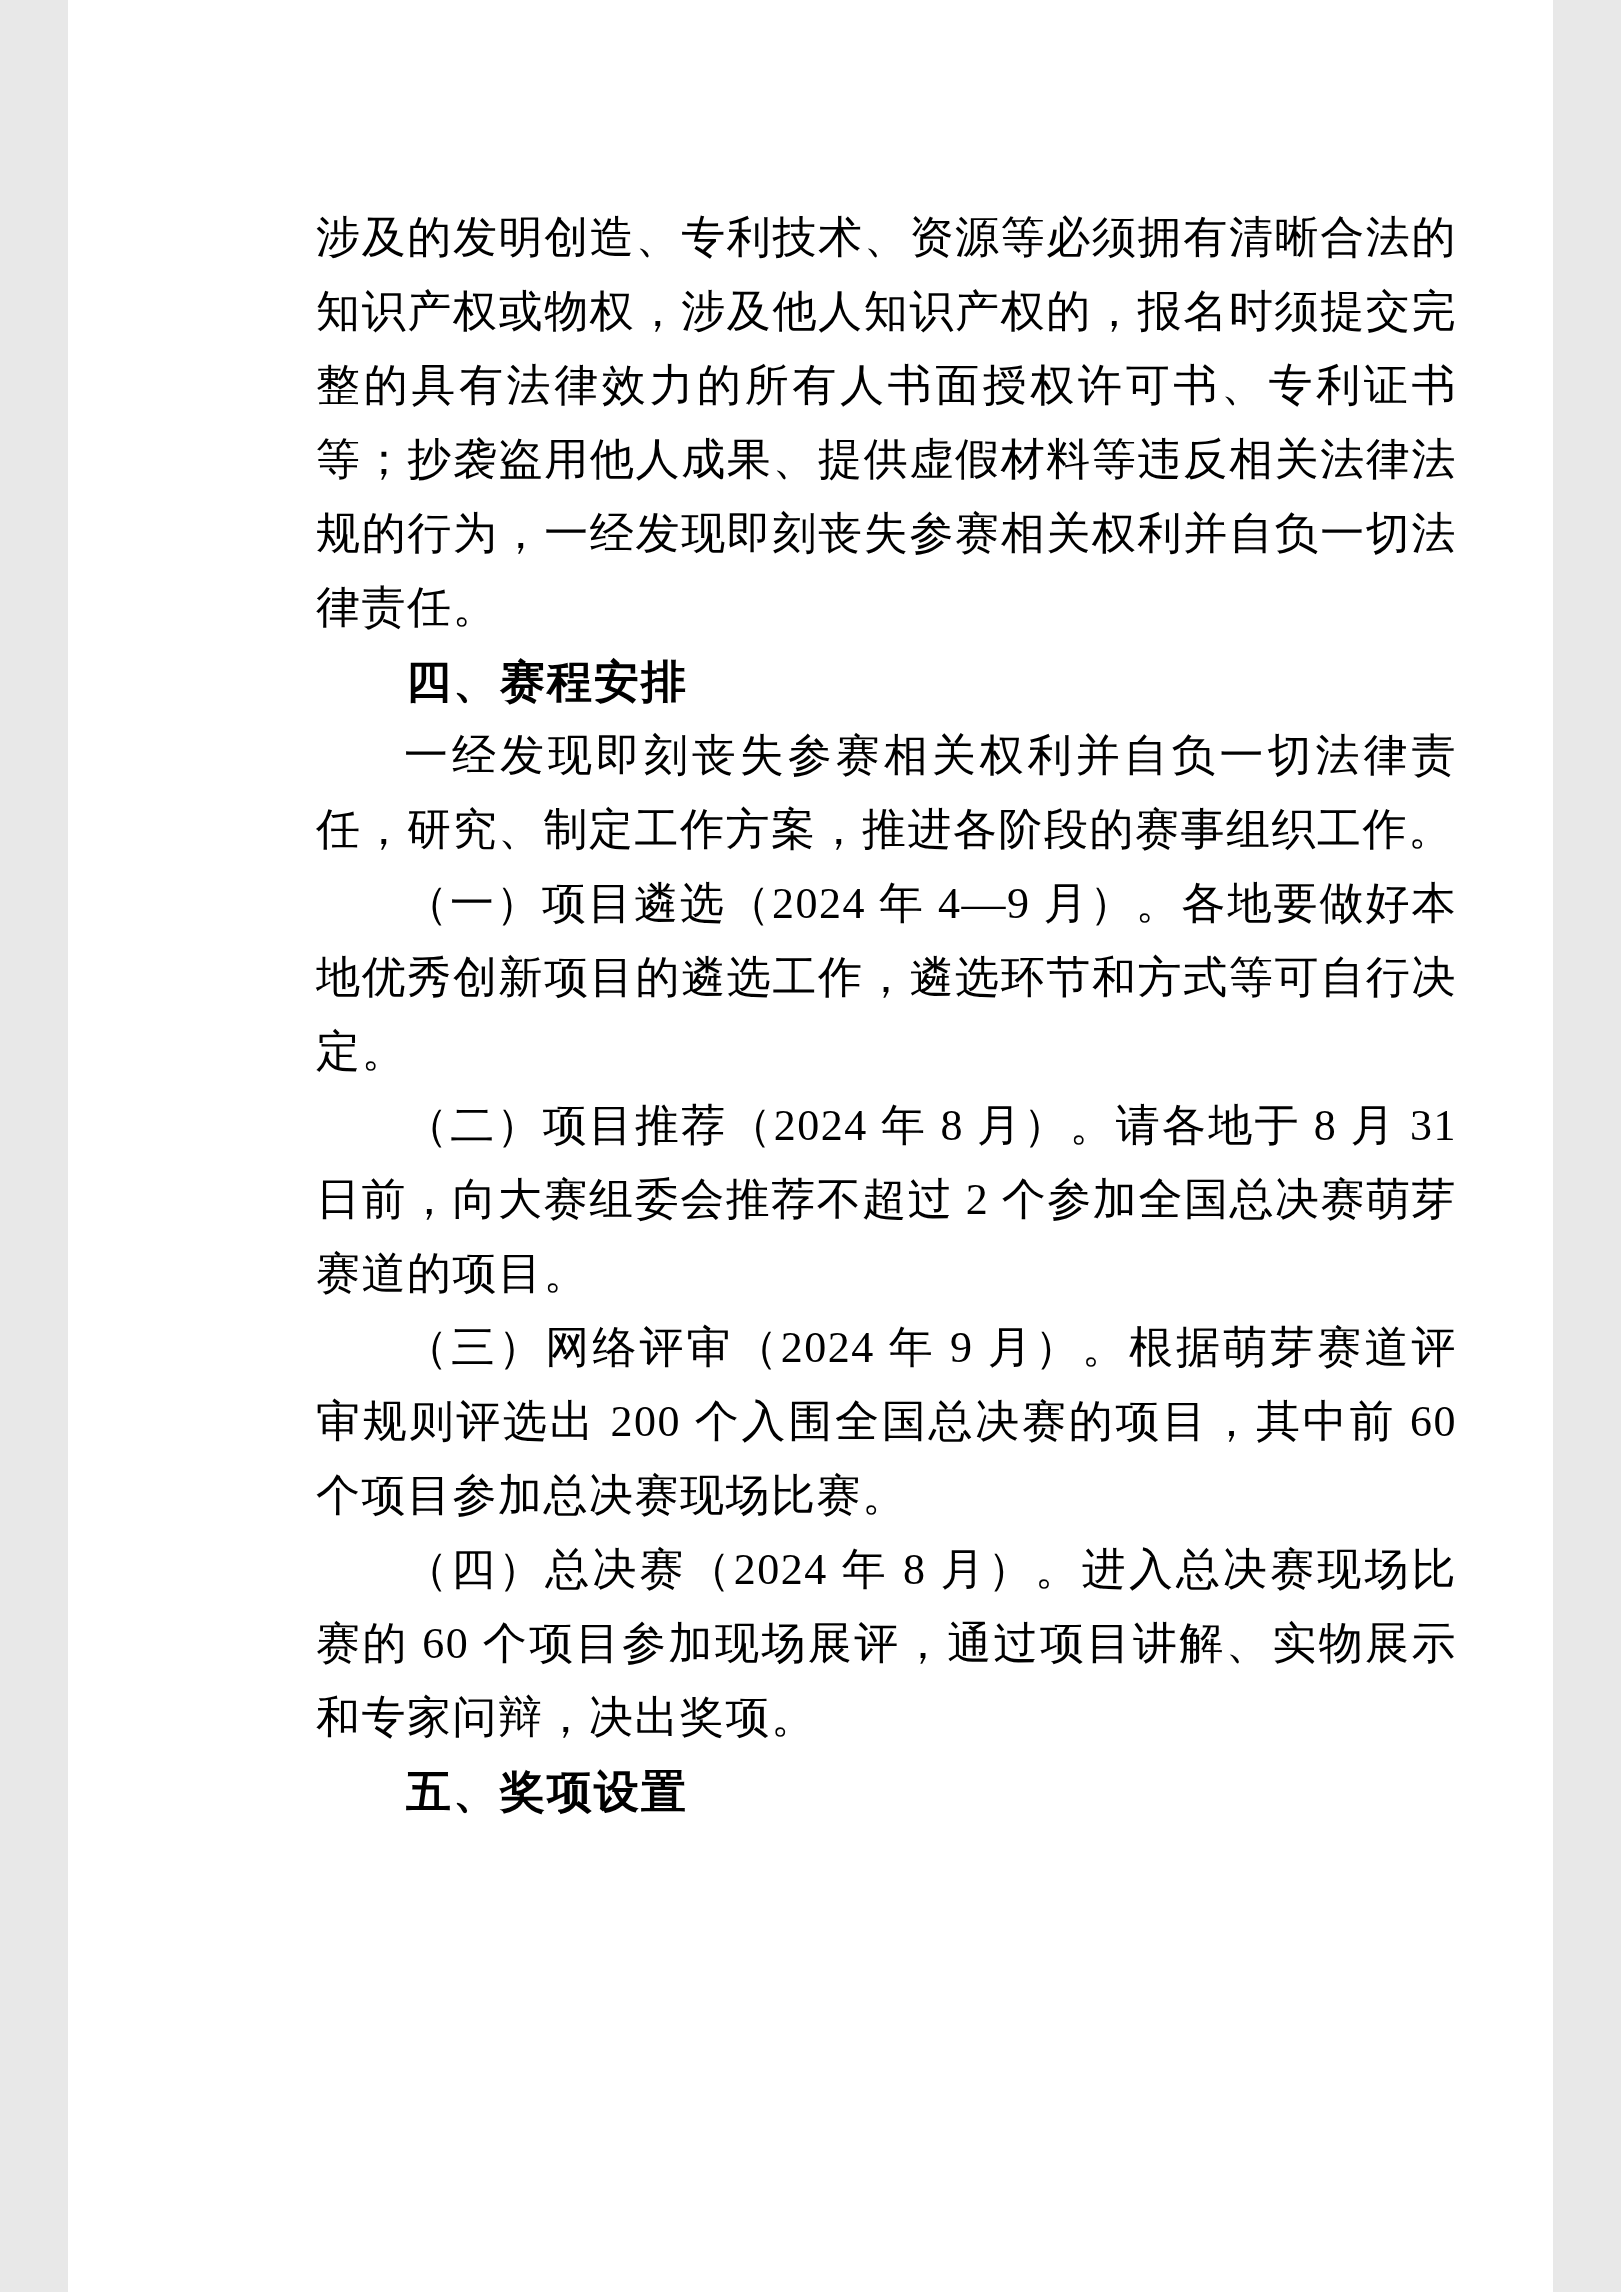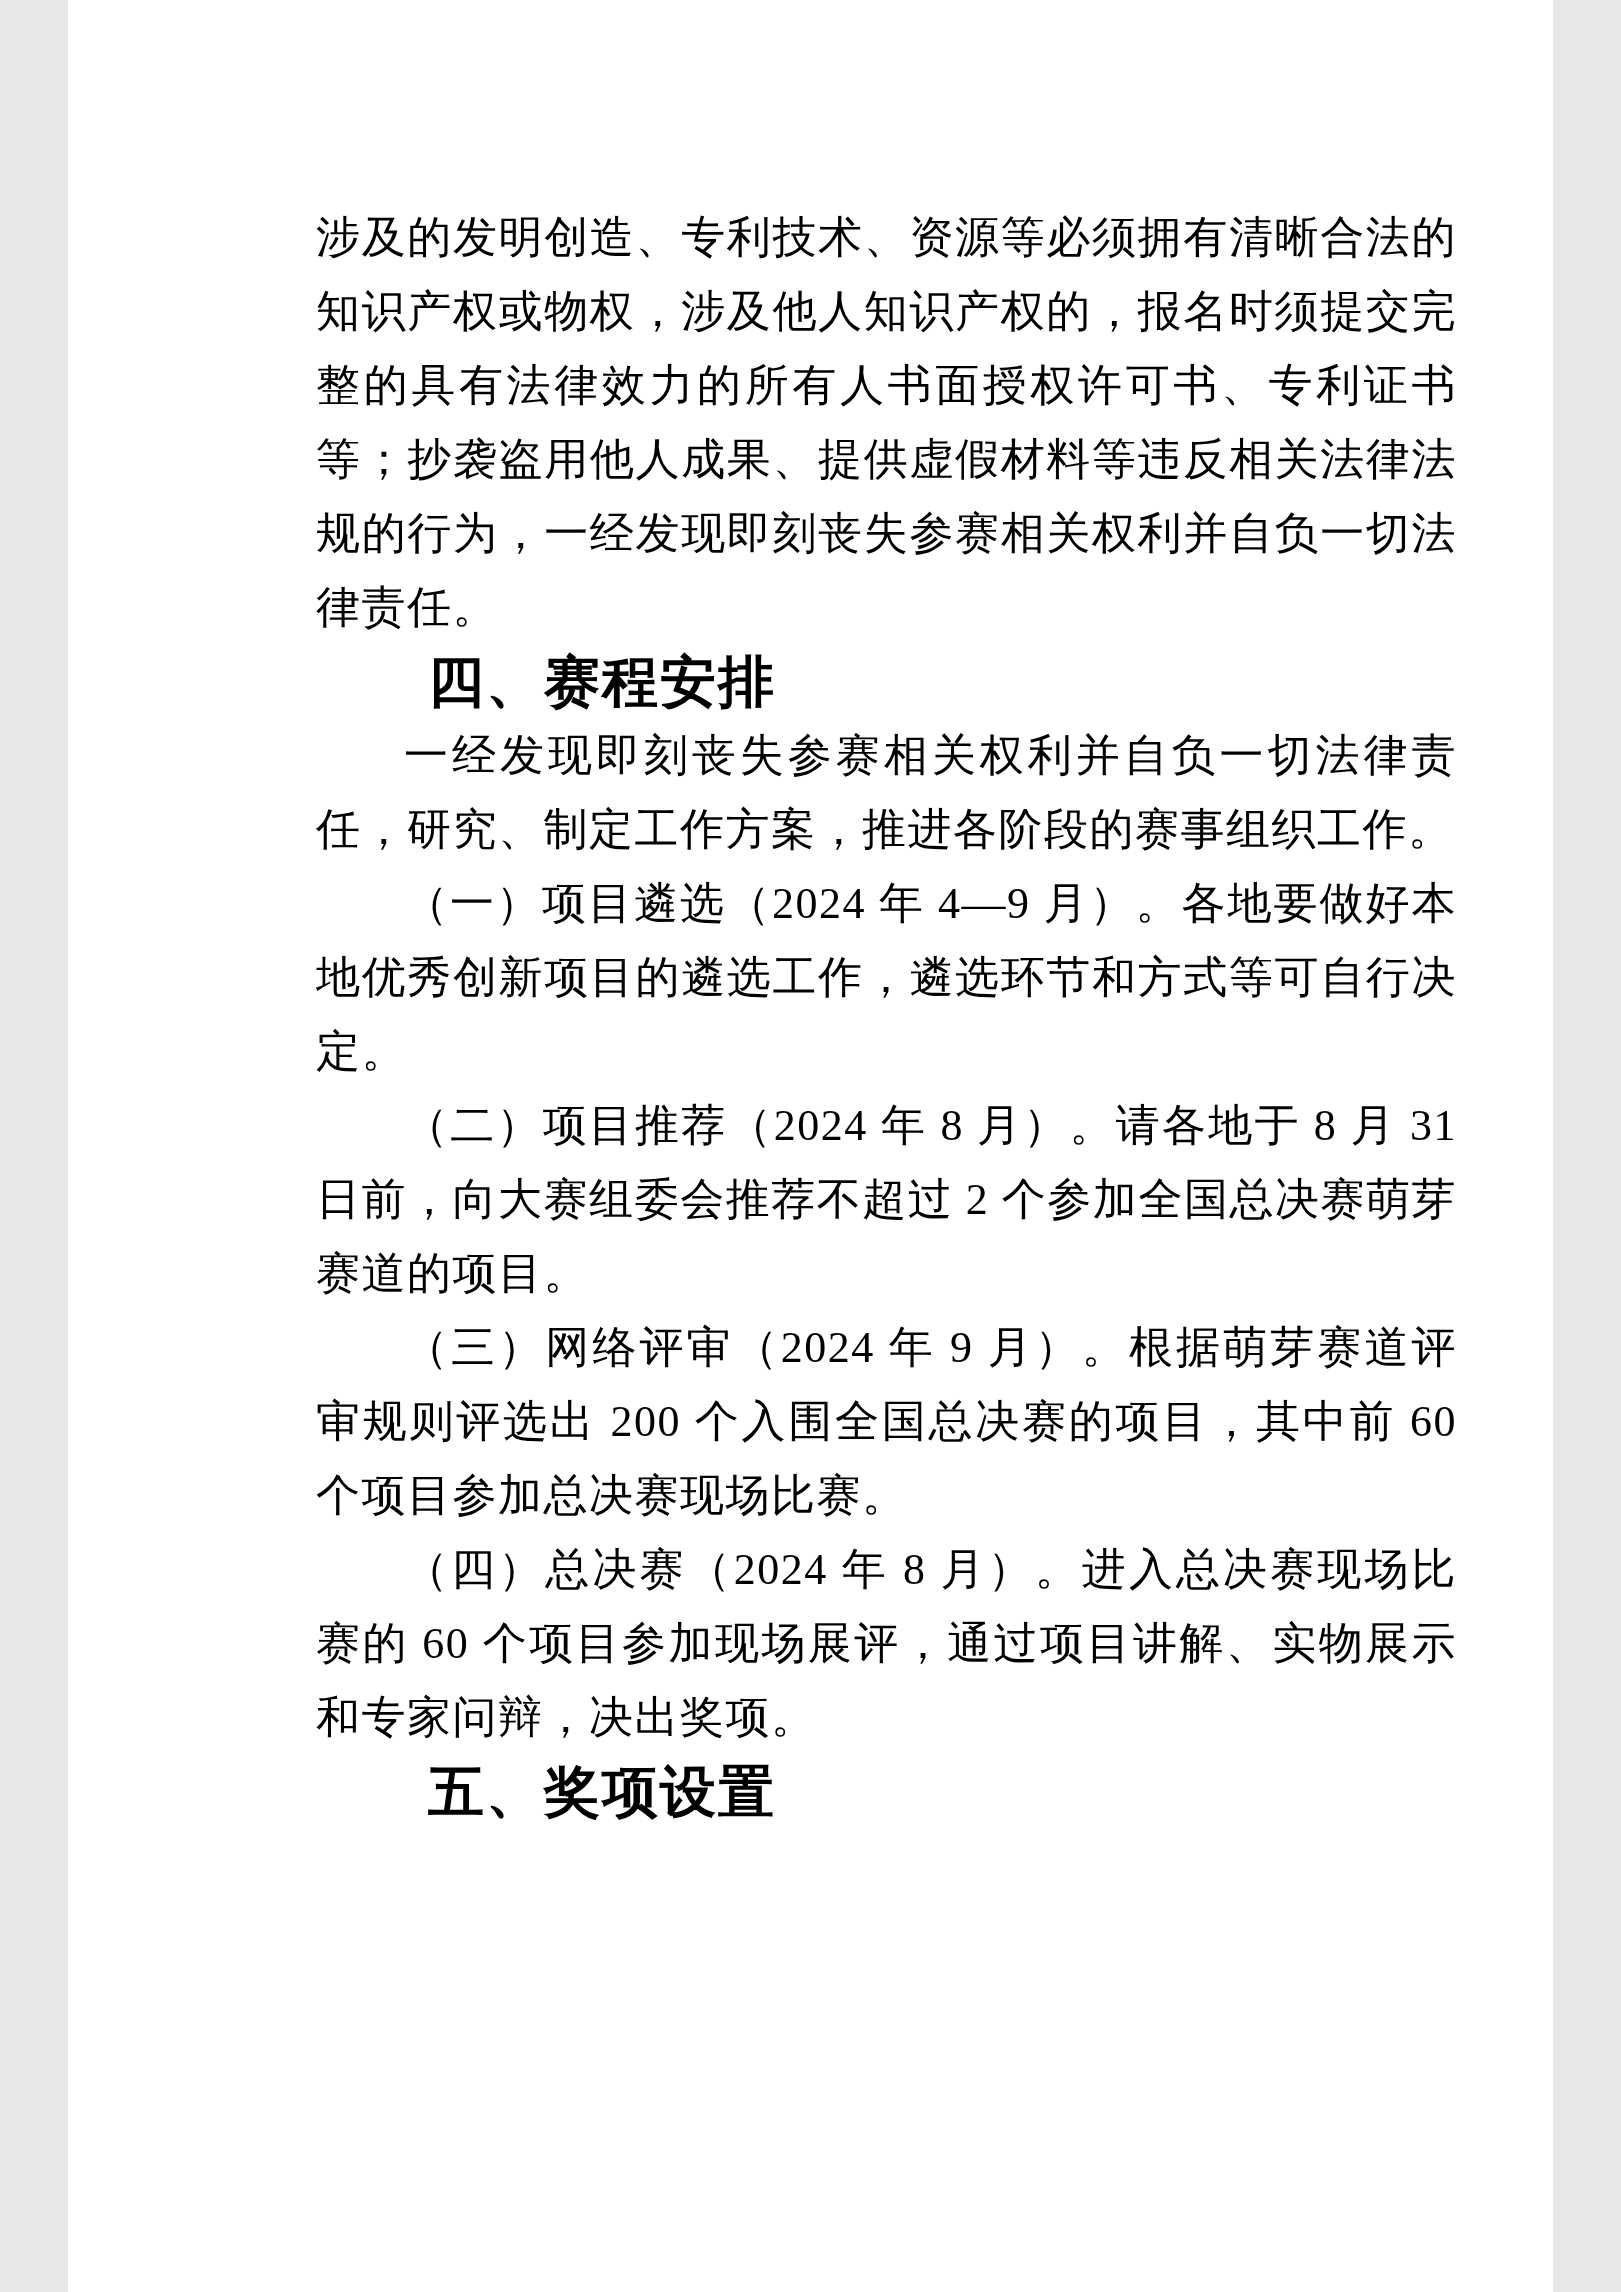--- a/index.html
+++ b/index.html
@@ -28,21 +28,21 @@
     margin: 0;
     text-indent: 2em;
   }
   p.body.cont {
     text-indent: 0;
   }
   h2.heading {
     margin: 0;
     font-family: "Liberation Sans", "DejaVu Sans", sans-serif;
     font-weight: bold;
-    font-size: 56px;
+    font-size: 45px;
     line-height: 74px;
     letter-spacing: 2px;
     text-indent: 2em;
     text-align: right;
   }
   .page-footer {
     position: absolute;
     top: 2084px;
     left: 0;
     width: 1582px;

